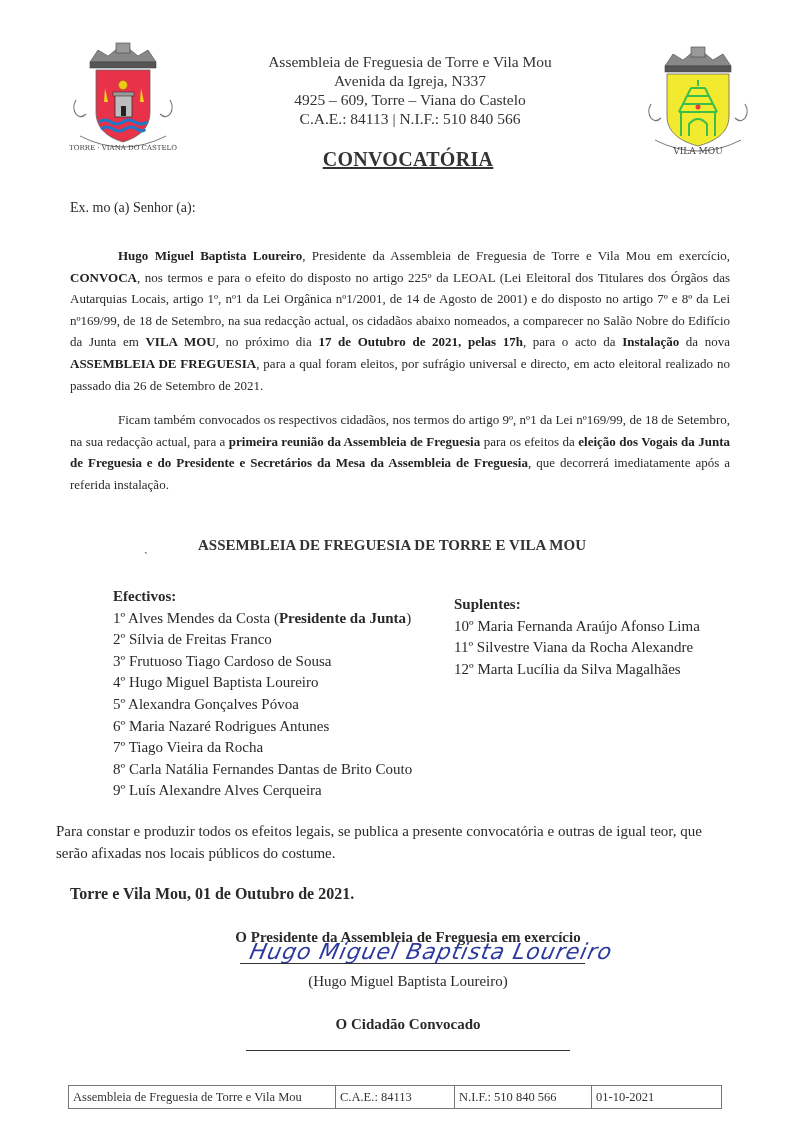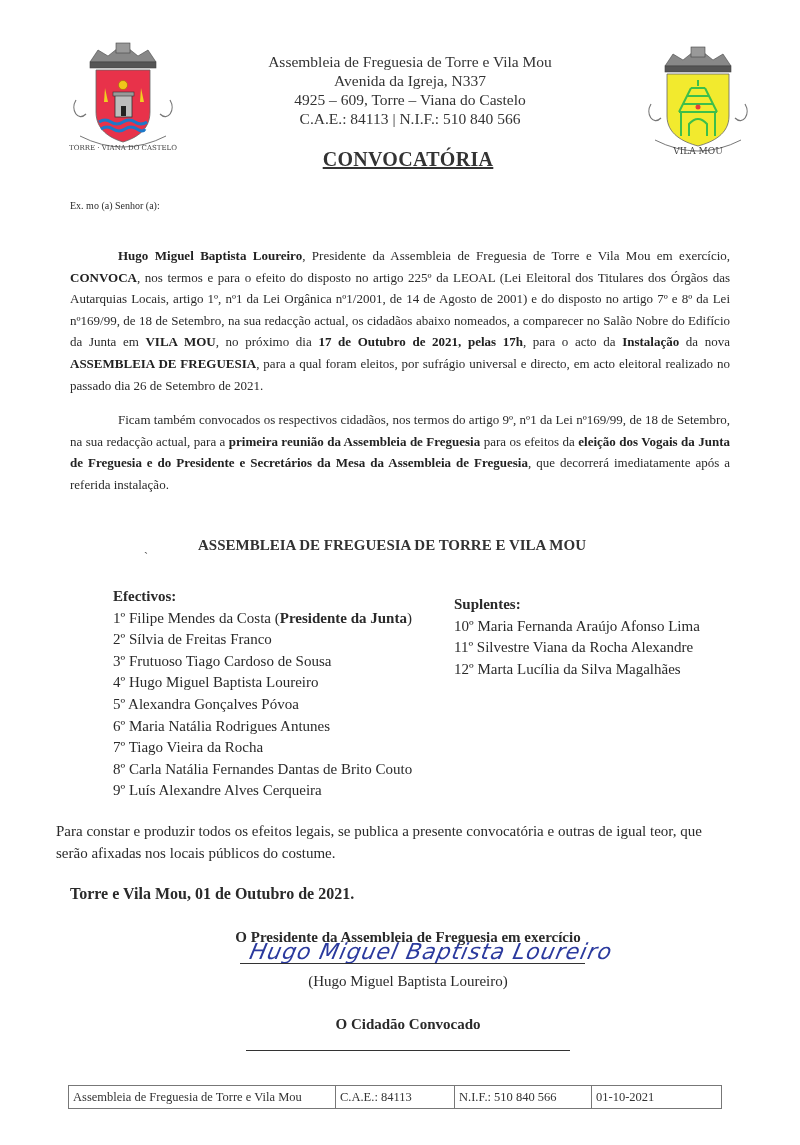--- a/index.html
+++ b/index.html
@@ -3,21 +3,21 @@
 <meta charset="utf-8">
 <style>
   html, body { margin: 0; padding: 0; background: #ffffff; }
   body { width: 800px; height: 1145px; position: relative; overflow: hidden;
          font-family: "Liberation Serif", "DejaVu Serif", serif; color: #2a2a2a; }
   .crest { position: absolute; }
   .hdr { position: absolute; left: 230px; width: 360px; top: 52px; text-align: center;
          font-size: 15.5px; line-height: 19px; color: #333; }
   .title { position: absolute; left: 0; width: 816px; top: 148px; text-align: center;
            font-size: 20px; font-weight: bold; text-decoration: underline; color: #333; letter-spacing: 0.3px; }
-  .salutation { position: absolute; left: 70px; top: 200px; font-size: 10px; }
+  .salutation { position: absolute; left: 70px; top: 200px; font-size: 14px; }
   .para { position: absolute; left: 70px; width: 660px; font-size: 13px; line-height: 21.6px;
           text-align: justify; }
   .para b { color: #222; }
   .indent { text-indent: 48px; }
   .sec-title { position: absolute; left: 198px; top: 537px; font-size: 15px; font-weight: bold; color: #333; }
   .tick { position: absolute; left: 144px; top: 540px; font-size: 12px; color: #555; }
   .list { position: absolute; font-size: 15px; line-height: 21.6px; }
   .list .hd { font-weight: bold; }
   .closing { position: absolute; left: 56px; width: 660px; top: 821px; font-size: 15px; line-height: 21.6px; }
   .place-date { position: absolute; left: 70px; top: 885px; font-size: 16px; font-weight: bold; }
@@ -106,26 +106,26 @@
 
 <div class="para indent" style="top:409px;">
   <span>Ficam também convocados os respectivos cidadãos, nos termos do artigo 9º, nº1 da Lei nº169/99, de 18 de Setembro, na sua redacção actual, para a </span><b>primeira reunião da Assembleia de Freguesia</b><span> para os efeitos da </span><b>eleição dos Vogais da Junta de Freguesia e do Presidente e Secretários da Mesa da Assembleia de Freguesia</b><span>, que decorrerá imediatamente após a referida instalação.</span>
 </div>
 
 <div class="tick">ˎ</div>
 <div class="sec-title">ASSEMBLEIA DE FREGUESIA DE TORRE E VILA MOU</div>
 
 <div class="list" style="left:113px;top:586px;">
   <div class="hd">Efectivos:</div>
-  <div><span>1º Filipe Mendes da Costa (</span><b>Presidente da Junta</b><span>)</span></div>
+  <div><span>1º Alves Mendes da Costa (</span><b>Presidente da Junta</b><span>)</span></div>
   <div>2º Sílvia de Freitas Franco</div>
   <div>3º Frutuoso Tiago Cardoso de Sousa</div>
   <div>4º Hugo Miguel Baptista Loureiro</div>
   <div>5º Alexandra Gonçalves Póvoa</div>
-  <div>6º Maria Natália Rodrigues Antunes</div>
+  <div>6º Maria Nazaré Rodrigues Antunes</div>
   <div>7º Tiago Vieira da Rocha</div>
   <div>8º Carla Natália Fernandes Dantas de Brito Couto</div>
   <div>9º Luís Alexandre Alves Cerqueira</div>
 </div>
 
 <div class="list" style="left:454px;top:594px;font-family:Liberation Serif, serif;">
   <div class="hd">Suplentes:</div>
   <div>10º Maria Fernanda Araújo Afonso Lima</div>
   <div>11º Silvestre Viana da Rocha Alexandre</div>
   <div>12º Marta Lucília da Silva Magalhães</div>

